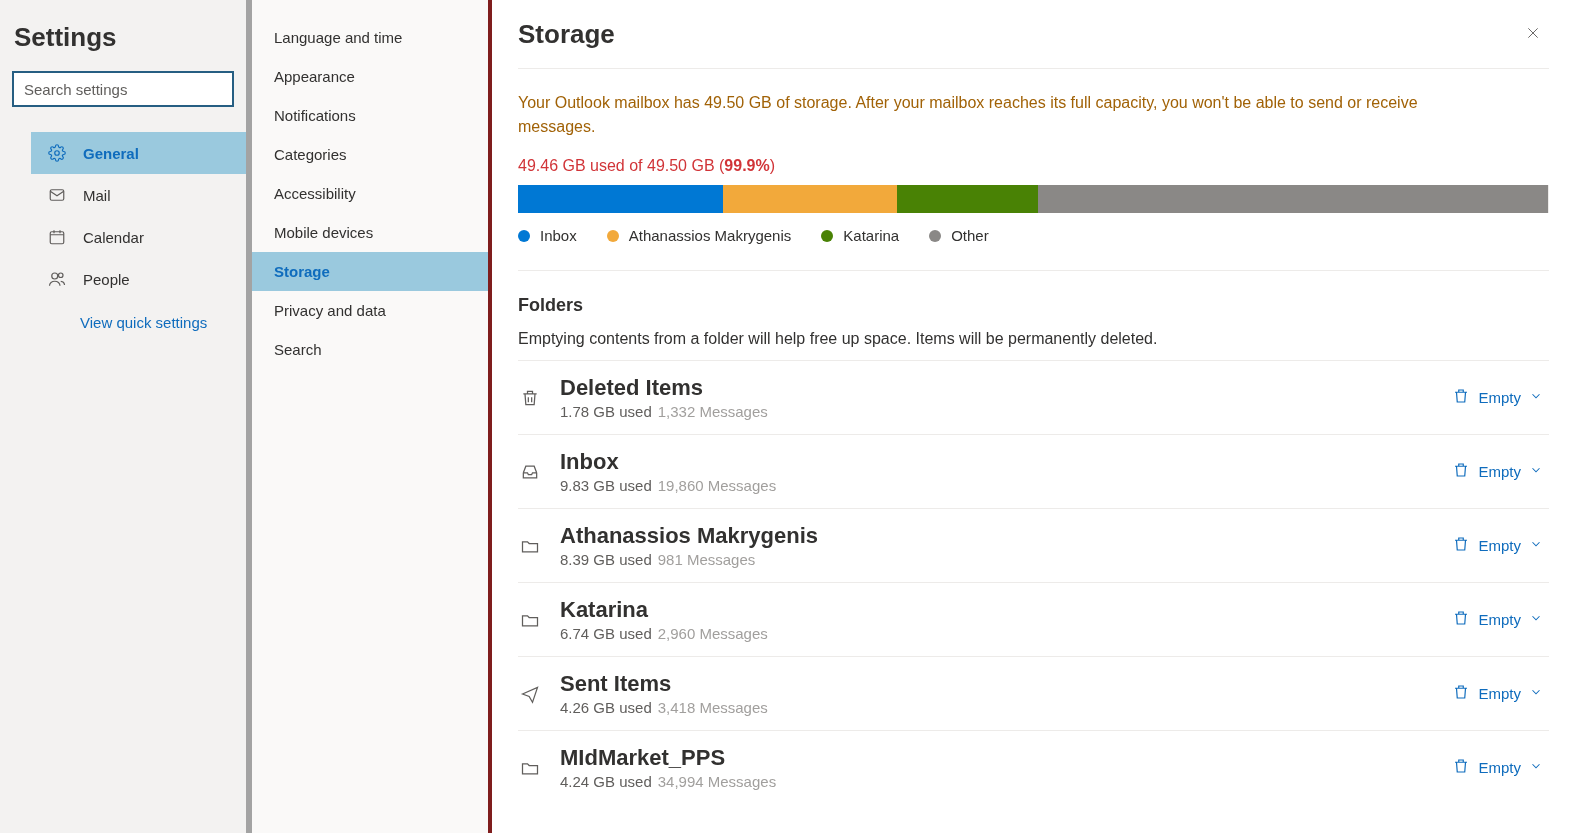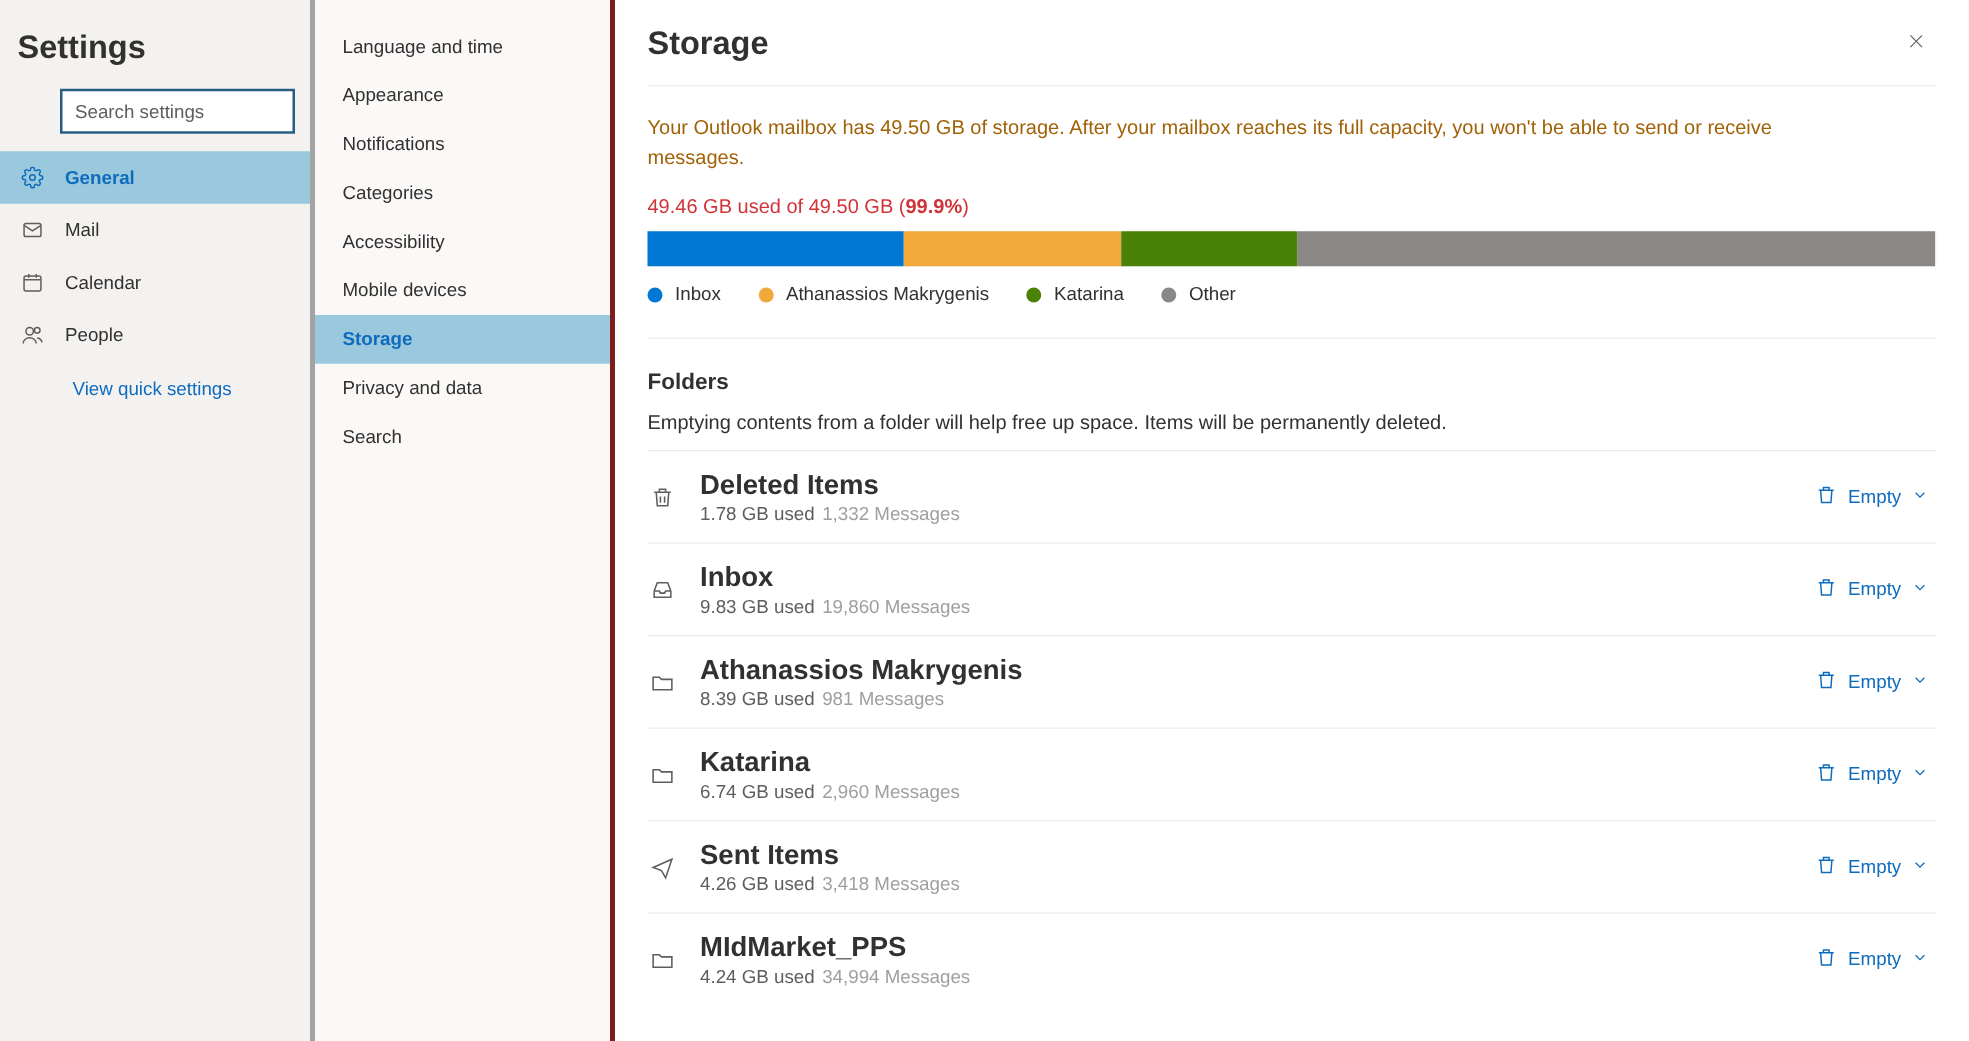--- a/index.html
+++ b/index.html
@@ -9,42 +9,42 @@
     color: #323130;
     font-size: 14px;
     overflow: hidden;
   }
   .app { display: flex; width: 1575px; height: 833px; }
 
   
   .col1 {
     width: 252px;
     background: #f3f2f1;
-    border-right: 4px solid #a3a3a3;
+    border-right: 6px solid #a3a3a3;
     padding-top: 12px;
   }
   .settings-title {
     font-size: 26px;
     font-weight: 700;
     padding: 10px 14px 18px 14px;
     color: #323130;
   }
-  .search-wrap { padding: 0 12px 14px 12px; margin-left: 36px; }
+  .search-wrap { padding: 0 12px 25px 12px; }
   .search-input {
     width: 100%;
     height: 36px;
     padding: 6px 10px;
     font-size: 15px;
     border: 2px solid #265e82;
     background: #fff;
     outline: none;
     color: #323130;
   }
   .search-input::placeholder { color: #605e5c; }
-  .nav1 { list-style: none; }
+  .nav1 { list-style: none; margin-left: 31px; }
   .nav1 li {
     display: flex; align-items: center; gap: 16px;
     padding: 11px 16px;
     font-size: 15px;
     cursor: pointer;
     color: #323130;
   }
   .nav1 li.active {
     background: #9ac9de;
     color: #0f6cbd;
@@ -52,20 +52,21 @@
   }
   .nav1 li.active .nav-icon svg { stroke: #0f6cbd; }
   .nav-icon { width: 20px; height: 20px; display:flex; align-items:center; justify-content:center; }
   .nav-icon svg { stroke: #605e5c; }
   .quick-link {
     display: block;
     padding: 14px 0 0 58px;
     color: #0f6cbd;
     font-size: 15px;
     cursor: pointer;
+    margin-left: 22px;
   }
 
   
   .col2 {
     width: 240px;
     background: #faf9f8;
     border-right: 4px solid #7f1d1d;
   }
   .nav2 { list-style: none; padding-top: 18px; }
   .nav2 li {

